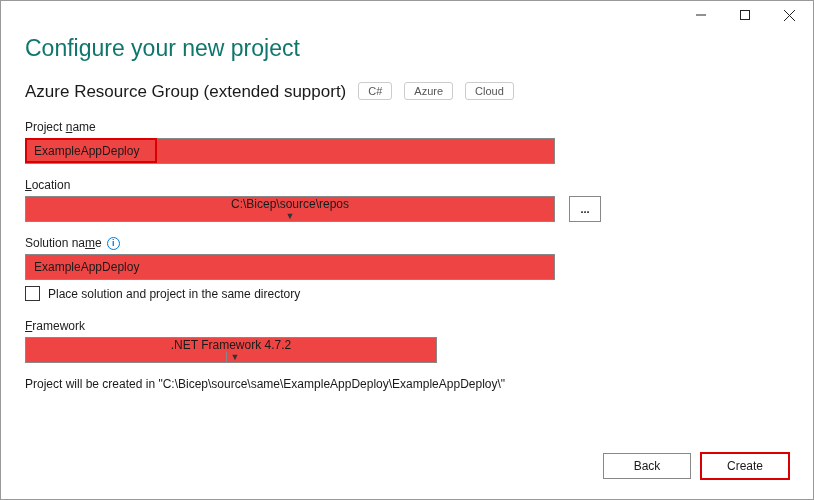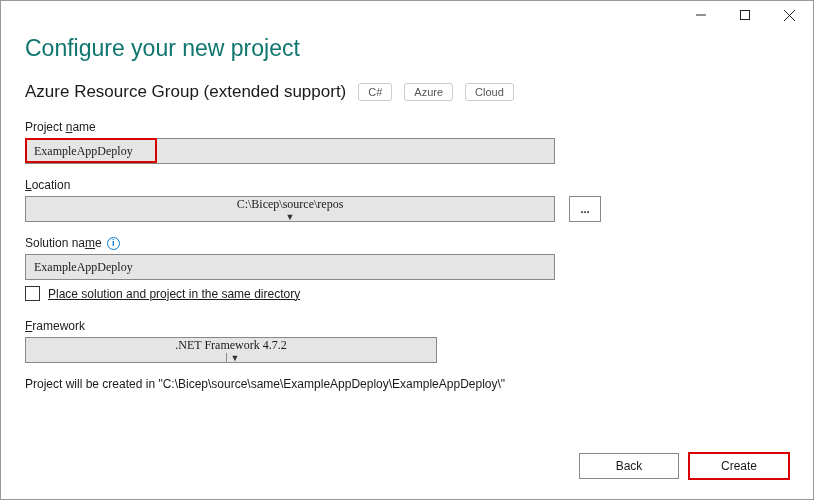--- a/index.html
+++ b/index.html
@@ -19,60 +19,60 @@
   }
   .win-btn {
     width: 44px; height: 28px; display: flex; align-items: center; justify-content: center;
     font-size: 14px; color: #333;
   }
   .win-btn svg { stroke: #222; }
   .content { padding: 2px 24px 0 24px; }
   .title {
     font-size: 23px; font-weight: 400; margin: 4px 0 20px 0; color: #0f766e;
   }
-  .subhead-row { display: flex; align-items: center; gap: 12px; margin-bottom: 18px; }
+  .subhead-row { display: flex; align-items: flex-start; gap: 12px; margin-bottom: 18px; }
   .subhead { font-size: 17px; font-weight: 400; }
   .tag {
     border: 1px solid #ccc; border-radius: 3px;
     padding: 2px 9px; font-size: 11px; color: #555;
   }
   .field-label { font-size: 12px; color: #222; margin-bottom: 4px; display: flex; align-items: center; gap: 5px; }
   .field-label .u { text-decoration: underline; }
   .info-icon {
     display: inline-flex; width: 13px; height: 13px; border: 1px solid #0078d4; border-radius: 50%;
     align-items: center; justify-content: center; color: #0078d4; font-size: 9px; font-weight: bold;
   }
   .text-input, .combo {
     width: 530px; height: 26px; border: 1px solid #888;
-    padding: 0 8px; font-family: Liberation Serif, serif; font-size: 12px;
-    background: #e5e5e5; display: flex; align-items: center; justify-content: space-between;
+    padding: 0 8px; font-family: Liberation Sans, sans-serif; font-size: 12px;
+    background: #ef4444; display: flex; align-items: center; justify-content: space-between;
   }
   .combo { cursor: default; flex-direction: column; }
   .combo-arrow { font-size: 9px; color: #333; }
   .combo-arrow.boxed {
     border-left: 1px solid #888; height: 24px; width: 18px;
     display: flex; align-items: center; justify-content: center; margin-right: -7px;
   }
   .location-row { display: flex; align-items: center; gap: 14px; }
   .browse-btn {
     width: 32px; height: 26px; border: 1px solid #888; background: #fff;
     display: flex; align-items: center; justify-content: center;
     font-size: 11px; letter-spacing: 0; font-weight: bold;
   }
   .field-block { margin-bottom: 14px; }
-  .checkbox-row { display: flex; align-items: center; gap: 8px; margin-top: 6px; text-decoration: underline; }
+  .checkbox-row { display: flex; align-items: center; gap: 8px; margin-top: 6px; }
   .checkbox {
     width: 15px; height: 15px; border: 1px solid #333; background: #fff;
   }
   .footer-row {
     position: absolute; bottom: 20px; right: 24px;
     display: flex; gap: 10px;
   }
   .btn {
-    width: 100px; height: 26px; border: 1px solid #888; background: #fff;
+    width: 88px; height: 26px; border: 1px solid #888; background: #fff;
     display: flex; align-items: center; justify-content: center; font-size: 12px;
   }
   .highlight-red { outline: 2.5px solid #d80000; outline-offset: -1px; }
   .hint-text { font-size: 12px; margin-top: 12px; }
   .proj-name-wrap { position: relative; width: 530px; }
   .proj-name-highlight {
     position: absolute; top: 0px; left: 0px; height: 25px; width: 132px;
     border: 2.5px solid #d80000; pointer-events: none;
   }
 </style>

